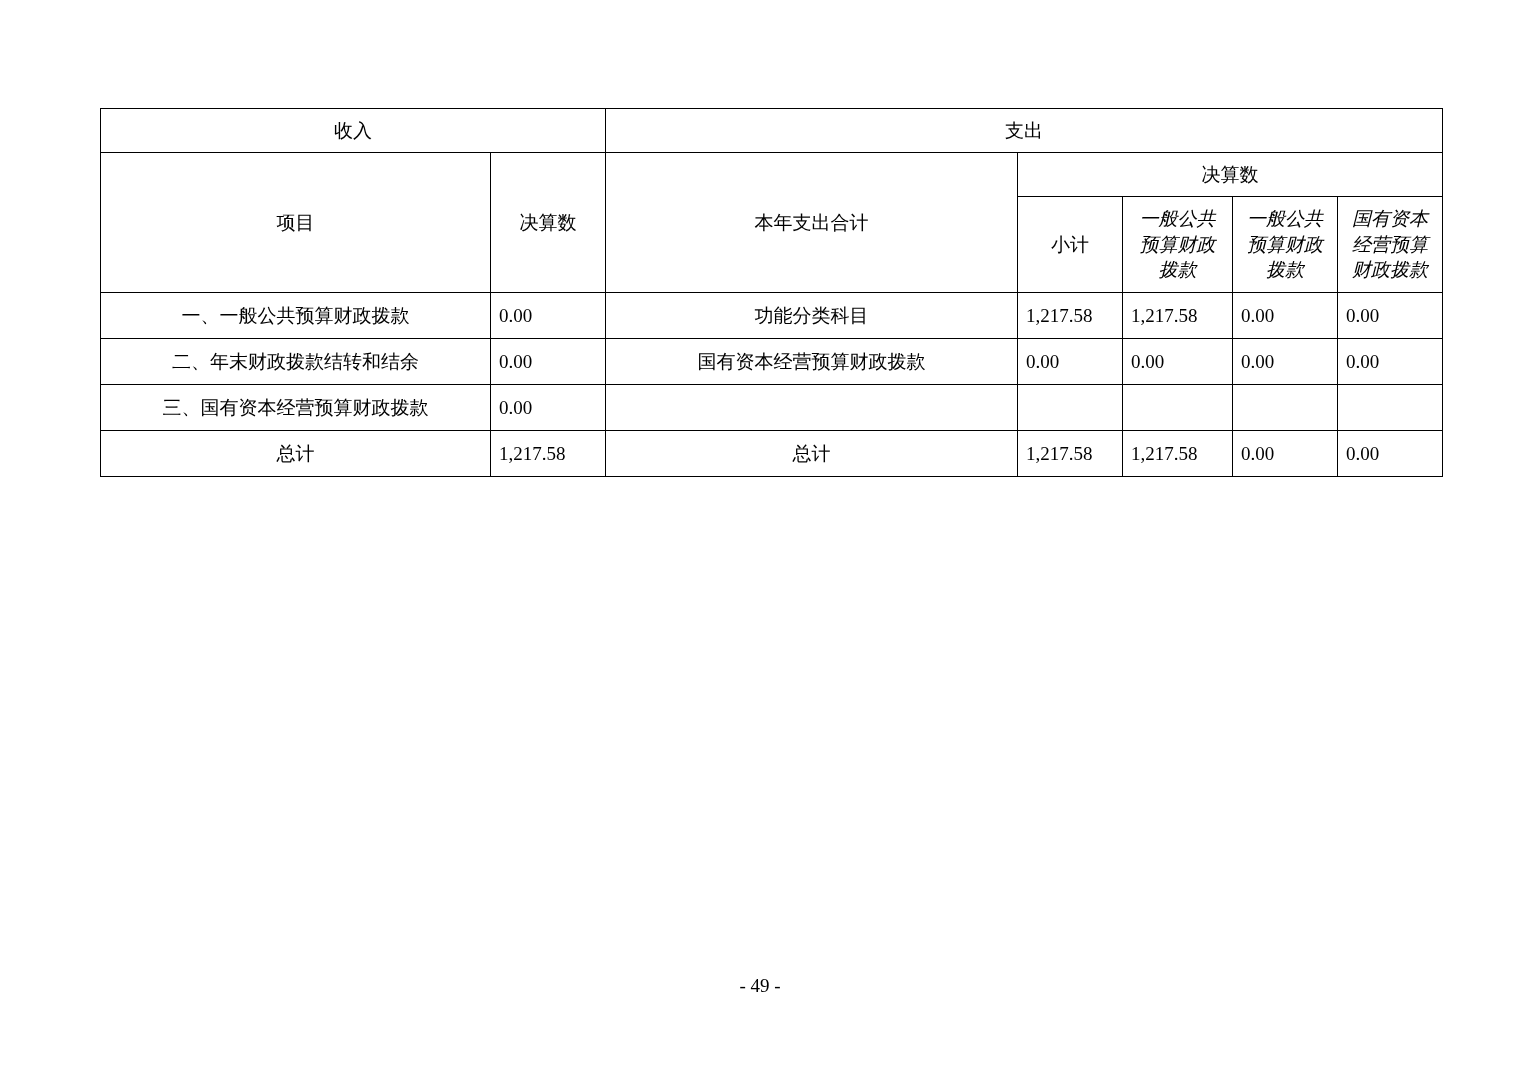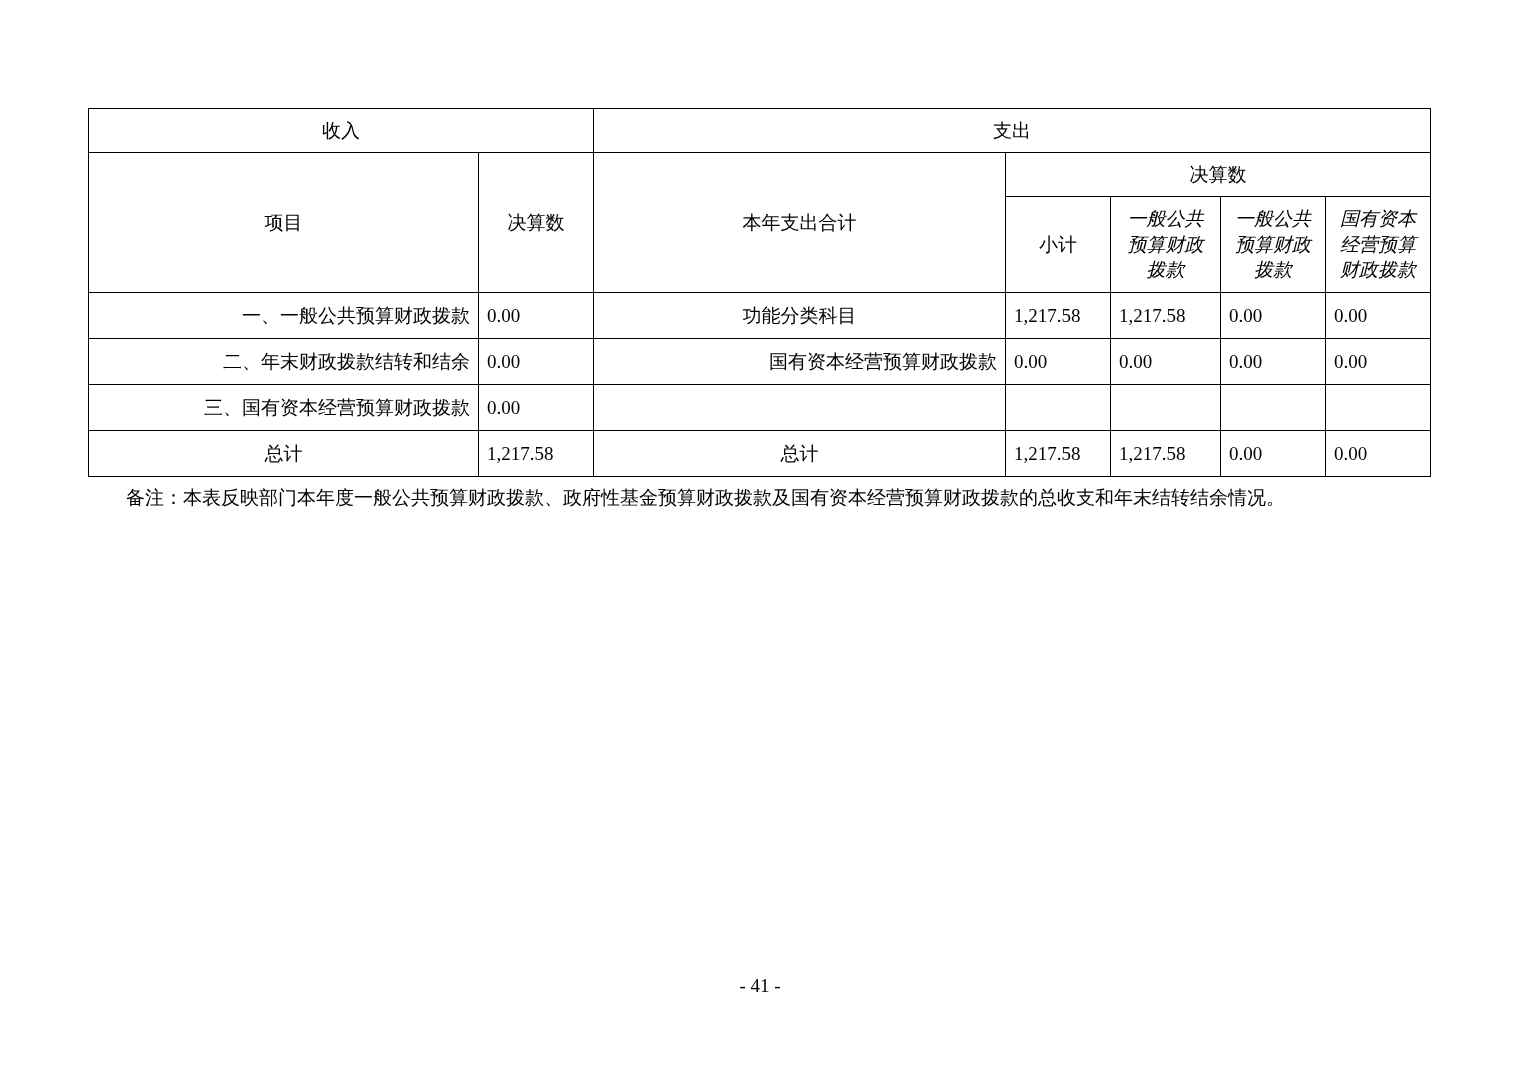--- a/index.html
+++ b/index.html
@@ -16,39 +16,39 @@
     overflow: hidden;
   }
   .page {
     position: relative;
     width: 1520px;
     height: 1074px;
     box-sizing: border-box;
   }
   .table-wrap {
     position: absolute;
-    left: 88px;
+    left: 100px;
     top: 108px;
     width: 1342px;
   }
   table.fin {
     border-collapse: collapse;
     width: 1342px;
     table-layout: fixed;
   }
   table.fin td {
     border: 1px solid #000000;
     padding: 6px 8px;
     font-size: 19px;
     line-height: 1.35;
     vertical-align: middle;
     font-family: "Liberation Serif", "DejaVu Serif", serif;
   }
   .c { text-align: center; }
-  .l { text-align: right; }
+  .l { text-align: center; }
   .r { text-align: left; }
   .num { font-family: "Liberation Serif", "DejaVu Serif", serif; }
   .small-head { font-size: 18px; line-height: 1.3; font-style: italic; }
   .tall { height: 96px; }
   .band { height: 44px; }
   .row-h { height: 46px; }
   .note {
     position: absolute;
     left: 88px;
     top: 480px;
@@ -137,17 +137,16 @@
           <td class="c">总计</td>
           <td class="r num">1,217.58</td>
           <td class="r num">1,217.58</td>
           <td class="r num">0.00</td>
           <td class="r num">0.00</td>
         </tr>
       </tbody>
     </table>
   </div>
 
-  <div class="note">备注：本表反映部门本年度一般公共预算财政拨款、政府性基金预算财政拨款及国有资本经营预算财政拨款的总收支和年末结转结余情况。</div>
 
-  <div class="footer">- 41 -</div>
+  <div class="footer">- 49 -</div>
 
 </div>
 
 </body></html>

